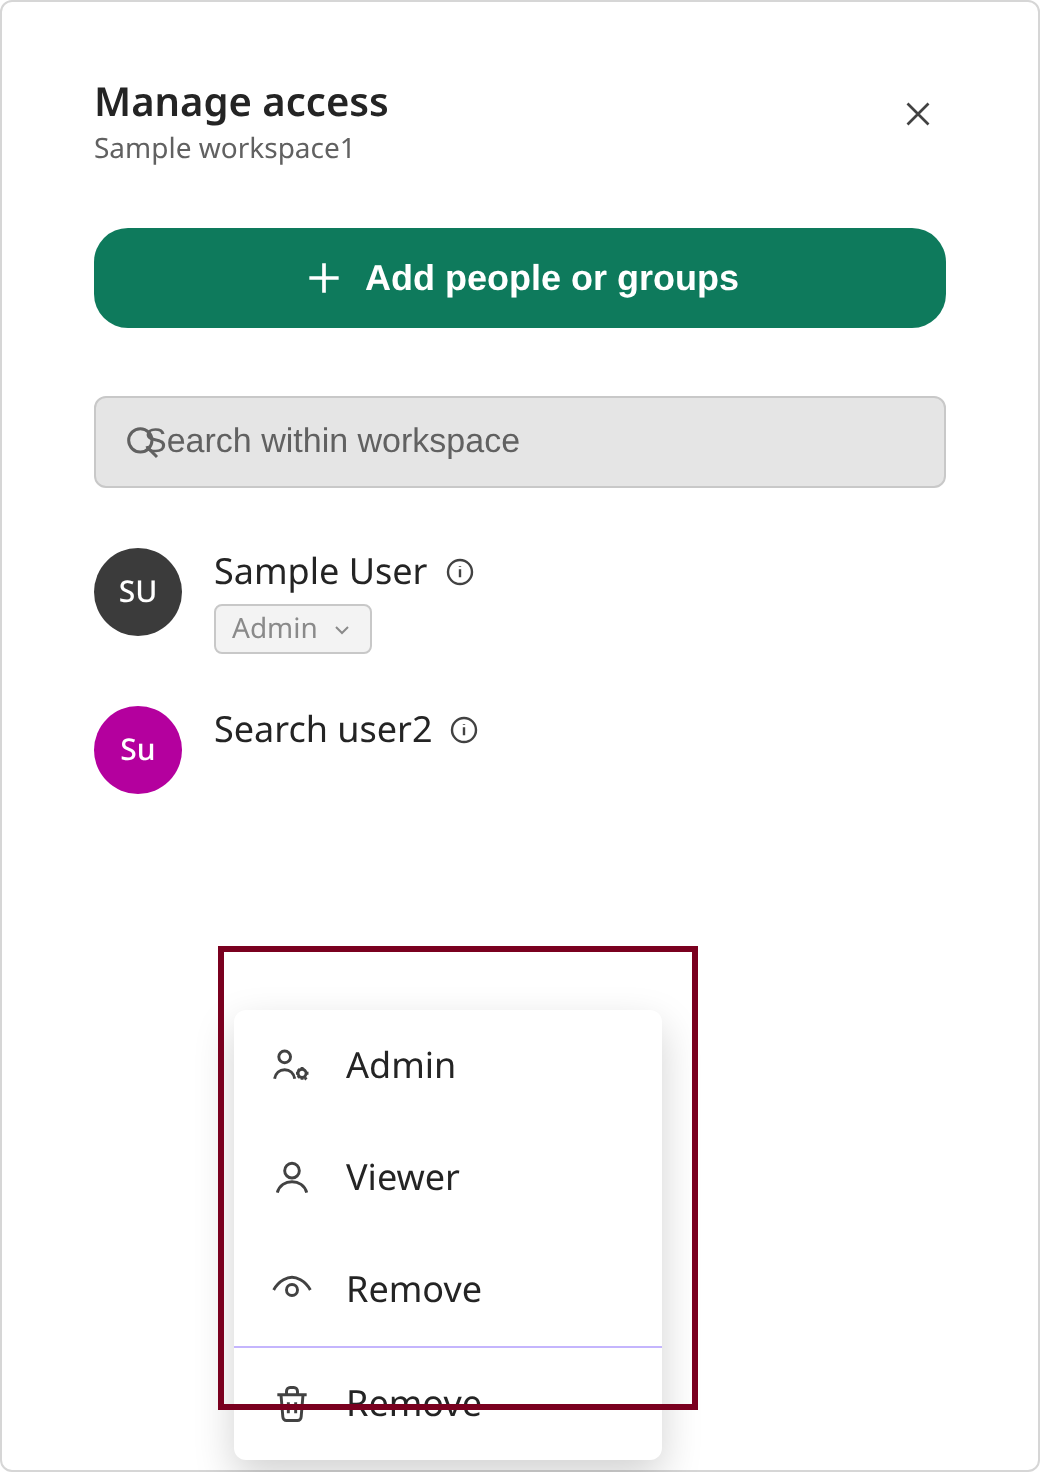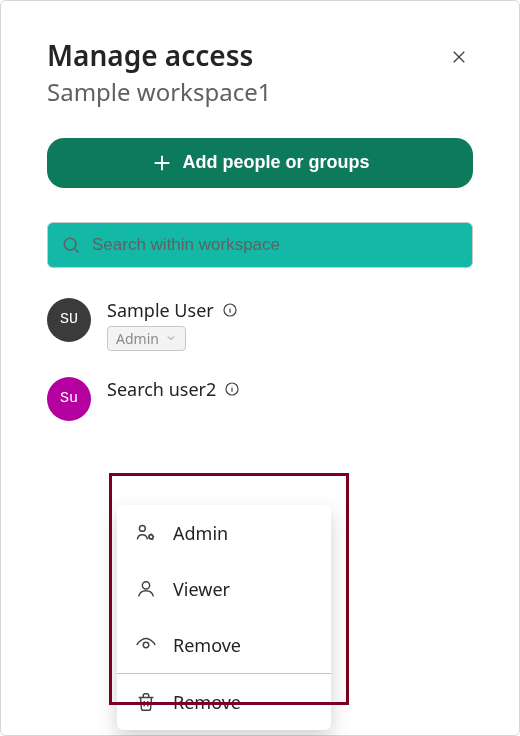--- a/index.html
+++ b/index.html
@@ -1,30 +1,30 @@
 <!DOCTYPE html>
 <html><head>
 <meta charset="utf-8">
 <style>
   html,body{margin:0;padding:0;font-family:"Segoe UI",system-ui,-apple-system,sans-serif;background:#fff;color:#242424;}
   .page{box-sizing:border-box;width:520px;height:736px;padding:38px 46px 0 46px;position:relative;border:1px solid #d6d6d6;border-radius:6px;}
   .header{position:relative;}
-  .title{font-size:28px;font-weight:600;line-height:1.2;}
-  .subtitle{font-size:24px;color:#616161;margin-top:2px;}
+  .title{font-size:20px;font-weight:600;line-height:1.2;}
+  .subtitle{font-size:14px;color:#616161;margin-top:2px;}
   .close{position:absolute;top:4px;right:0;width:28px;height:28px;display:flex;align-items:center;justify-content:center;color:#424242;cursor:pointer;}
   .close svg{width:18px;height:18px;}
   .add-btn{margin-top:30px;width:100%;height:50px;border:none;border-radius:17px;background:#0e7a5c;color:#fff;font-size:18px;font-weight:600;display:flex;align-items:center;justify-content:center;gap:10px;cursor:pointer;}
   .add-btn svg{width:22px;height:22px;}
   .search-wrap{margin-top:34px;position:relative;}
   .search-wrap svg{position:absolute;left:14px;top:50%;transform:translateY(-50%);width:20px;height:20px;color:#616161;}
-  .search-input{width:100%;box-sizing:border-box;height:46px;border:1px solid #c8c8c8;border-radius:6px;padding:0 14px 0 44px;font-size:17px;color:#242424;background:#14b8a6;}
+  .search-input{width:100%;box-sizing:border-box;height:46px;border:1px solid #c8c8c8;border-radius:6px;padding:0 14px 0 24px;font-size:17px;color:#242424;background:#e5e5e5;}
   .search-input::placeholder{color:#616161;}
   .list{margin-top:22px;}
   .row{display:flex;align-items:flex-start;gap:16px;padding:8px 0 18px 0;position:relative;}
-  .avatar{width:44px;height:44px;border-radius:50%;display:flex;align-items:center;justify-content:center;font-size:15px;font-weight:500;flex:0 0 44px;color:#fff;font-family:Liberation Mono, monospace;}
+  .avatar{width:44px;height:44px;border-radius:50%;display:flex;align-items:center;justify-content:center;font-size:15px;font-weight:500;flex:0 0 44px;color:#fff;}
   .avatar.dark{background:#3b3b3b;}
   .avatar.magenta{background:#b4009e;}
   .uinfo{display:flex;flex-direction:column;}
   .uname{font-size:18px;color:#242424;display:flex;align-items:center;gap:8px;justify-content:center;}
   .uname svg{width:16px;height:16px;color:#424242;}
   .role-pill{margin-top:4px;align-self:flex-start;display:inline-flex;align-items:center;gap:6px;border:1px solid #c8c8c8;background:#f3f3f3;border-radius:4px;padding:2px 8px;font-size:14px;color:#616161;cursor:pointer;}
   .role-pill.readonly{color:#8a8a8a;}
   .role-pill svg{width:12px;height:12px;}
   
   .highlight{position:absolute;left:108px;top:472px;width:240px;height:232px;border:3px solid #7a001f;box-sizing:border-box;pointer-events:none;}

